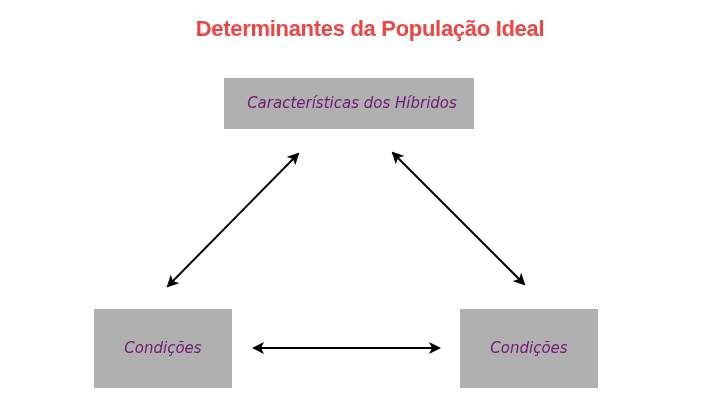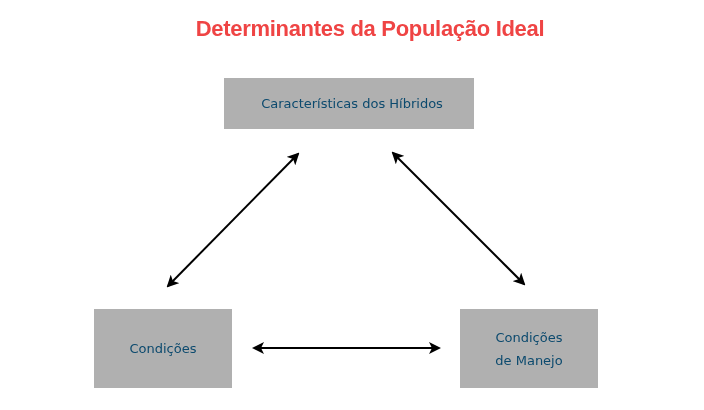--- a/index.html
+++ b/index.html
@@ -1,23 +1,23 @@
 <!DOCTYPE html>
 <html><head>
 <meta charset="utf-8">
 <style>
   html, body { margin: 0; padding: 0; background: #ffffff; }
   body { width: 704px; height: 410px; position: relative; overflow: hidden;
          font-family: "DejaVu Sans", sans-serif; }
   .title { position: absolute; left: 18px; top: 16px; width: 704px; text-align: center;
            font-family: "Liberation Sans", sans-serif; font-weight: bold; font-size: 22px;
            color: #ef4444; letter-spacing: -0.3px; }
-  .box { position: absolute; background: #b0b0b0; color: #0c4a6e;
+  .box { position: absolute; background: #b0b0b0; color: #701a75;
          display: flex; align-items: center; justify-content: center; text-align: center;
-         font-family: "DejaVu Sans", sans-serif; font-size: 13px; line-height: 23px; }
+         font-family: "DejaVu Sans", sans-serif; font-size: 15px; line-height: 23px; font-style: italic; }
   .box span { display: block; }
   #box-top { left: 224px; top: 78px; width: 250px; height: 51px; }
   #box-top span { padding-left: 6px; }
   #box-left { left: 94px; top: 309px; width: 138px; height: 79px; }
   #box-right { left: 460px; top: 309px; width: 138px; height: 79px; flex-direction: column; }
   #box-left { flex-direction: column; }
   svg.arrows { position: absolute; left: 0; top: 0; }
 </style>
 </head>
 <body>
@@ -27,21 +27,20 @@
 <div class="box" id="box-top">
   <span>Características dos Híbridos</span>
 </div>
 
 <div class="box" id="box-left">
   <span>Condições</span>
 </div>
 
 <div class="box" id="box-right">
   <span>Condições</span>
-  <span>de Manejo</span>
 </div>
 
 <svg class="arrows" width="704" height="410" viewBox="0 0 704 410">
   <defs>
     <marker id="ah" viewBox="0 0 12 12" refX="10" refY="6" markerWidth="12" markerHeight="12" markerUnits="userSpaceOnUse" orient="auto-start-reverse">
       <path d="M0,0 L12,6 L0,12 L3,6 Z" fill="#000"></path>
     </marker>
   </defs>
   <line x1="168" y1="286" x2="298" y2="154" stroke="#000" stroke-width="2" marker-start="url(#ah)" marker-end="url(#ah)"></line>
   <line x1="393" y1="153" x2="524" y2="284" stroke="#000" stroke-width="2" marker-start="url(#ah)" marker-end="url(#ah)"></line>

